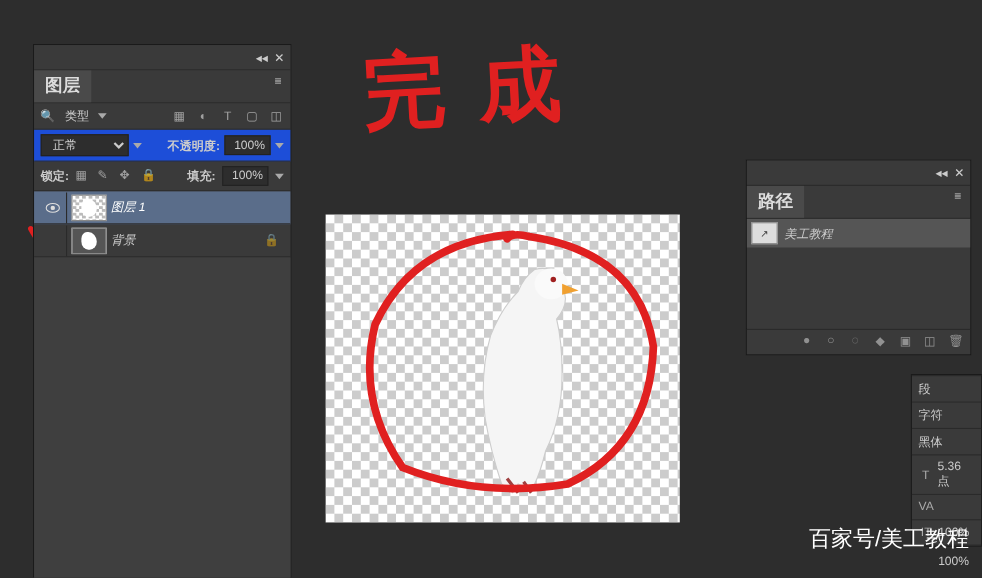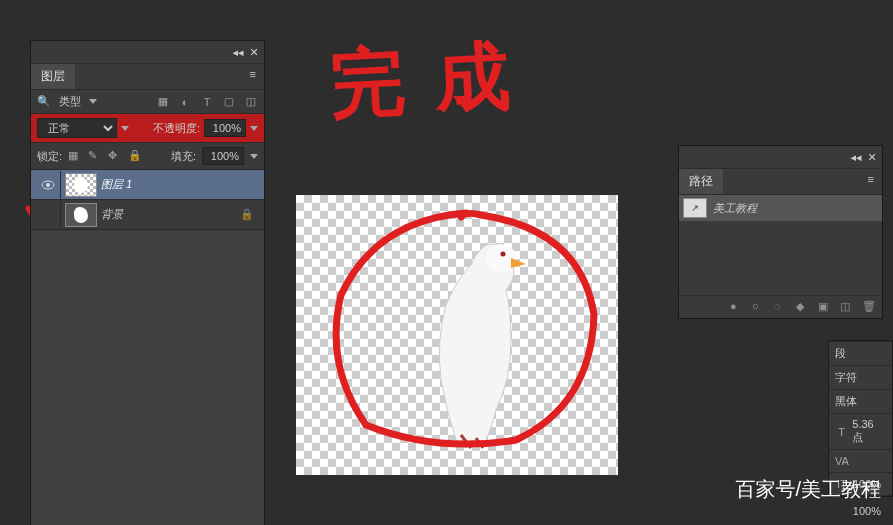--- a/index.html
+++ b/index.html
@@ -3,33 +3,33 @@
   <meta charset="utf-8">
   <style>
     * { margin: 0; padding: 0; box-sizing: border-box; font-family: sans-serif; }
     body { background: #2d2d2d; width: 893px; height: 525px; position: relative; overflow: hidden; color: #ccc; font-size: 11px; }
     
     
     .layers-panel { position: absolute; left: 30px; top: 40px; width: 235px; background: #3a3a3a; border: 1px solid #1a1a1a; }
     .panel-header { height: 23px; background: #3a3a3a; border-bottom: 1px solid #2a2a2a; display: flex; align-items: center; justify-content: flex-end; padding: 0 4px; gap: 4px; }
     .collapse-btn { width: 12px; height: 10px; display: flex; align-items: center; justify-content: center; cursor: pointer; }
     .tabs-row { background: #3a3a3a; display: flex; border-bottom: 1px solid #2a2a2a; }
-    .tab { padding: 4px 10px; background: #454545; color: #ddd; font-size: 12px; }
+    .tab { padding: 4px 10px; background: #454545; color: #ddd; font-size: 16px; font-weight: bold; }
     .tab-active { background: #4a4a4a; }
     .spacer { flex: 1; }
     .menu-icon { padding: 4px 8px; cursor: pointer; }
     
     .filter-row { display: flex; align-items: center; padding: 4px 6px; gap: 8px; background: #3a3a3a; border-bottom: 1px solid #2a2a2a; }
     .search-icon { width: 14px; height: 14px; }
     .filter-icons { display: flex; gap: 8px; margin-left: auto; }
     .filter-icon { width: 14px; height: 14px; display: flex; align-items: center; justify-content: center; opacity: 0.7; }
     
-    .blend-row { display: flex; align-items: center; padding: 4px 6px; gap: 4px; background: #b91c1c; border-bottom: 1px solid #2a2a2a; }
+    .blend-row { display: flex; align-items: center; padding: 4px 6px; gap: 4px; background: #1d4ed8; border-bottom: 1px solid #2a2a2a; }
     .blend-select { background: #2d2d2d; color: #ccc; border: 1px solid #222; padding: 2px 6px; font-size: 11px; width: 80px; }
-    .label { font-size: 11px; }
+    .label { font-size: 11px; font-weight: bold; }
     .pct-input { background: #2d2d2d; color: #ccc; border: 1px solid #222; padding: 2px 4px; font-size: 11px; width: 42px; text-align: right; }
     
     .lock-row { display: flex; align-items: center; padding: 4px 6px; gap: 6px; background: #3a3a3a; border-bottom: 1px solid #2a2a2a; justify-content: flex-end; }
     .lock-icons { display: flex; gap: 6px; }
     .lock-icon { width: 14px; height: 14px; opacity: 0.7; }
     
     .layer-list { background: #3a3a3a; }
     .layer-row { display: flex; align-items: center; height: 30px; border-bottom: 1px solid #2a2a2a; padding: 0 4px; gap: 4px; }
     .layer-selected { background: #5a6d8a; color: #fff; }
     .vis-cell { width: 26px; height: 28px; display: flex; align-items: center; justify-content: center; border-right: 1px solid #2a2a2a; }

